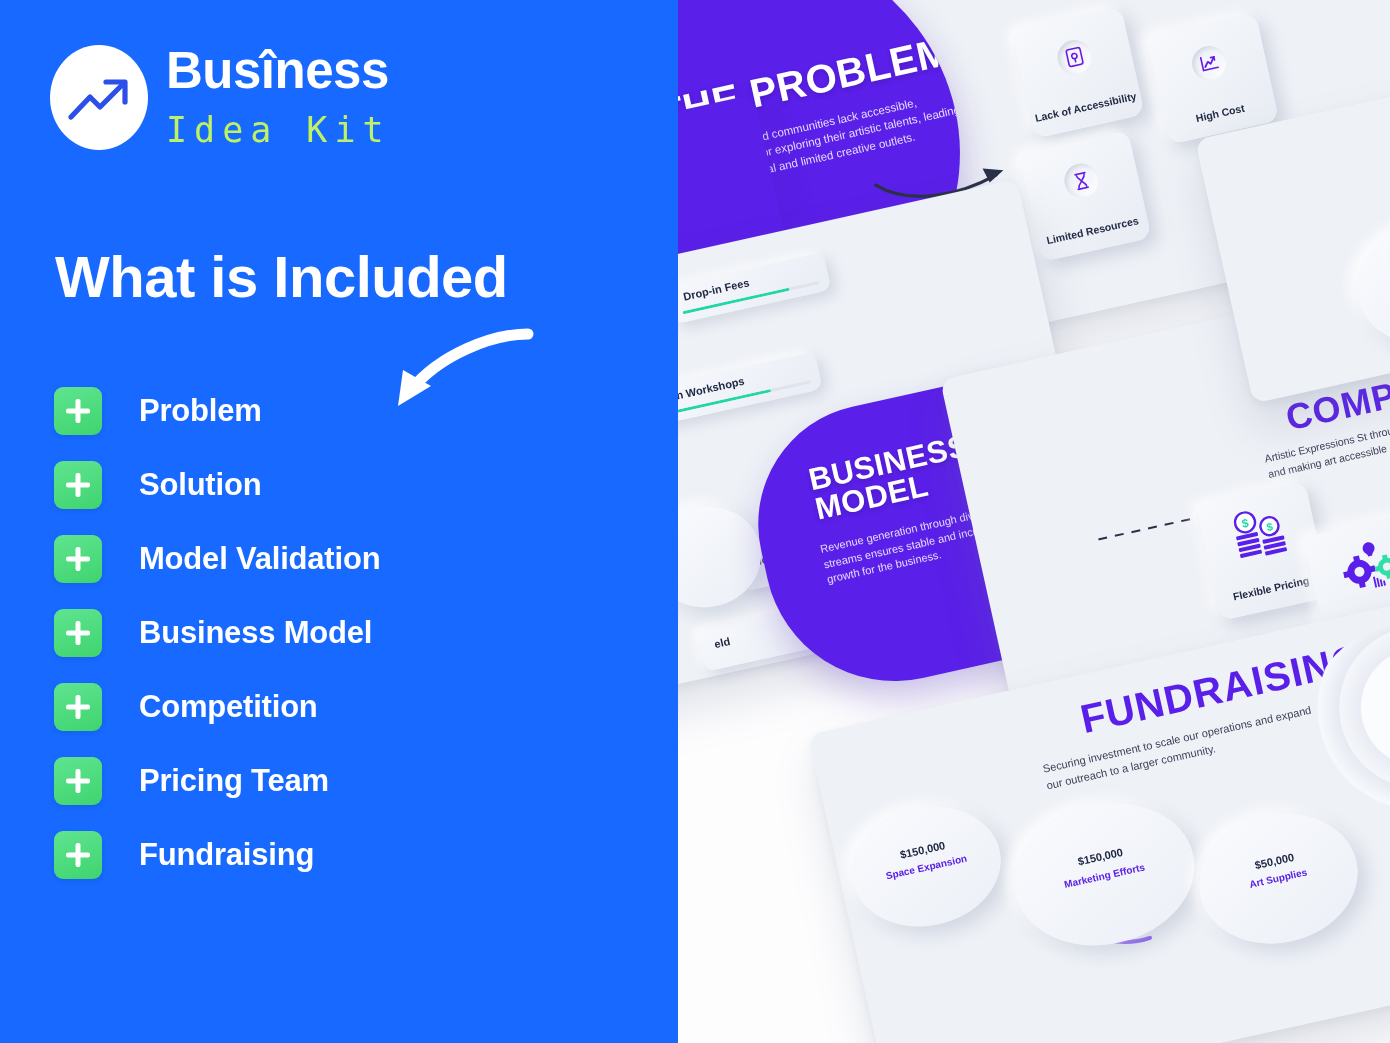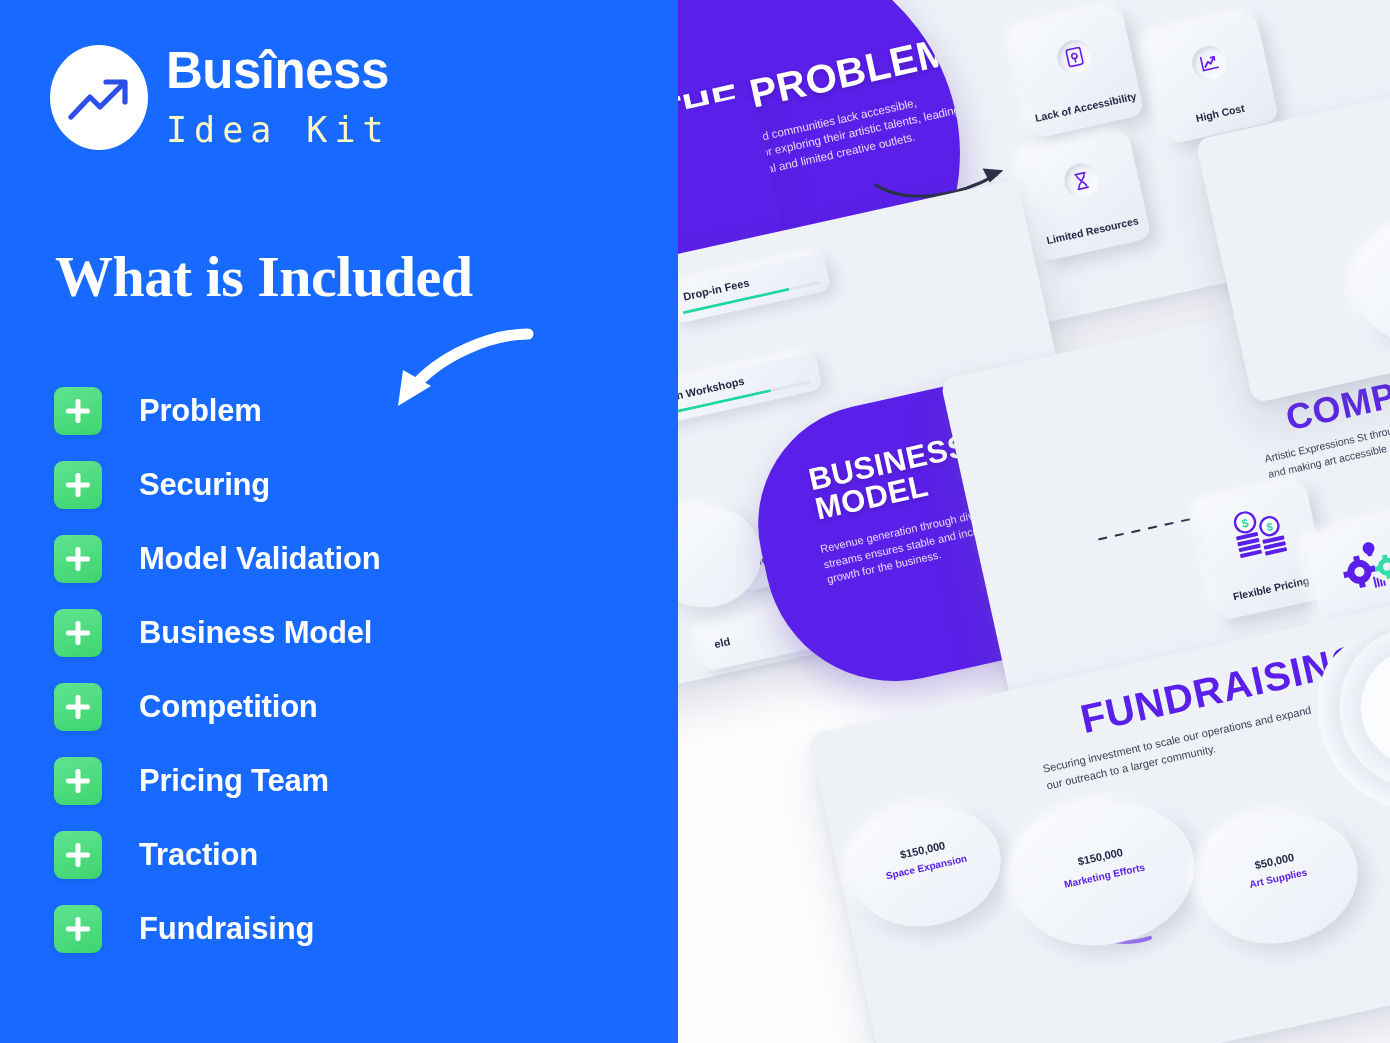--- a/index.html
+++ b/index.html
@@ -79,25 +79,25 @@
     z-index:10;
   }
   .brand{ position:absolute; left:50px; top:45px; display:flex; align-items:center; gap:18px;}
   .logo{
     width:98px;height:105px;border-radius:50%;
     background:#ffffff; display:flex;align-items:center;justify-content:center;
     flex:0 0 auto;
   }
   .brandtext{ display:flex; flex-direction:column; justify-content:center; }
   .bt1{ color:#fff; font-size:51px; font-weight:800; line-height:1.0; letter-spacing:-.5px;}
-  .bt2{ color:#fef9c3; font-size:35px; font-weight:500; letter-spacing:7px; line-height:1.15; margin-top:14px;
+  .bt2{ color:#bef264; font-size:35px; font-weight:500; letter-spacing:7px; line-height:1.15; margin-top:14px;
         font-family:"DejaVu Sans Mono","Liberation Mono",monospace;}
   .headline{
     position:absolute; left:55px; top:248px;
-    color:#fff; font-size:58px; font-weight:800; letter-spacing:-.5px; line-height:1;font-family:Liberation Serif, serif;
+    color:#fff; font-size:58px; font-weight:800; letter-spacing:-.5px; line-height:1;
   }
   .curvearrow{ position:absolute; left:378px; top:318px; width:165px; height:95px;}
   .list{ position:absolute; left:54px; top:386px; width:580px; }
   .row{ display:flex; align-items:center; height:49px; margin-bottom:25px; }
   .plus{
     width:48px;height:48px;border-radius:9px;
     background:linear-gradient(160deg,#5fe490,#3fd46f);
     flex:0 0 auto; position:relative;
     box-shadow:0 2px 5px rgba(0,0,0,.08);
   }
@@ -312,41 +312,37 @@
       <path d="M20 88 L25 52 L53 68 Z" fill="#ffffff"></path>
     </svg>
 
     <div class="list">
       <div class="row">
         <div class="plus"></div>
         <div class="rlabel">Problem</div>
       </div>
       <div class="row">
         <div class="plus"></div>
-        <div class="rlabel">Securing</div>
+        <div class="rlabel">Solution</div>
       </div>
       <div class="row">
         <div class="plus"></div>
         <div class="rlabel">Model Validation</div>
       </div>
       <div class="row">
         <div class="plus"></div>
         <div class="rlabel">Business Model</div>
       </div>
       <div class="row">
         <div class="plus"></div>
         <div class="rlabel">Competition</div>
       </div>
       <div class="row">
         <div class="plus"></div>
         <div class="rlabel">Pricing Team</div>
-      </div>
-      <div class="row">
-        <div class="plus"></div>
-        <div class="rlabel">Traction</div>
       </div>
       <div class="row">
         <div class="plus"></div>
         <div class="rlabel">Fundraising</div>
       </div>
     </div>
 
   </div>
 </div>
 

